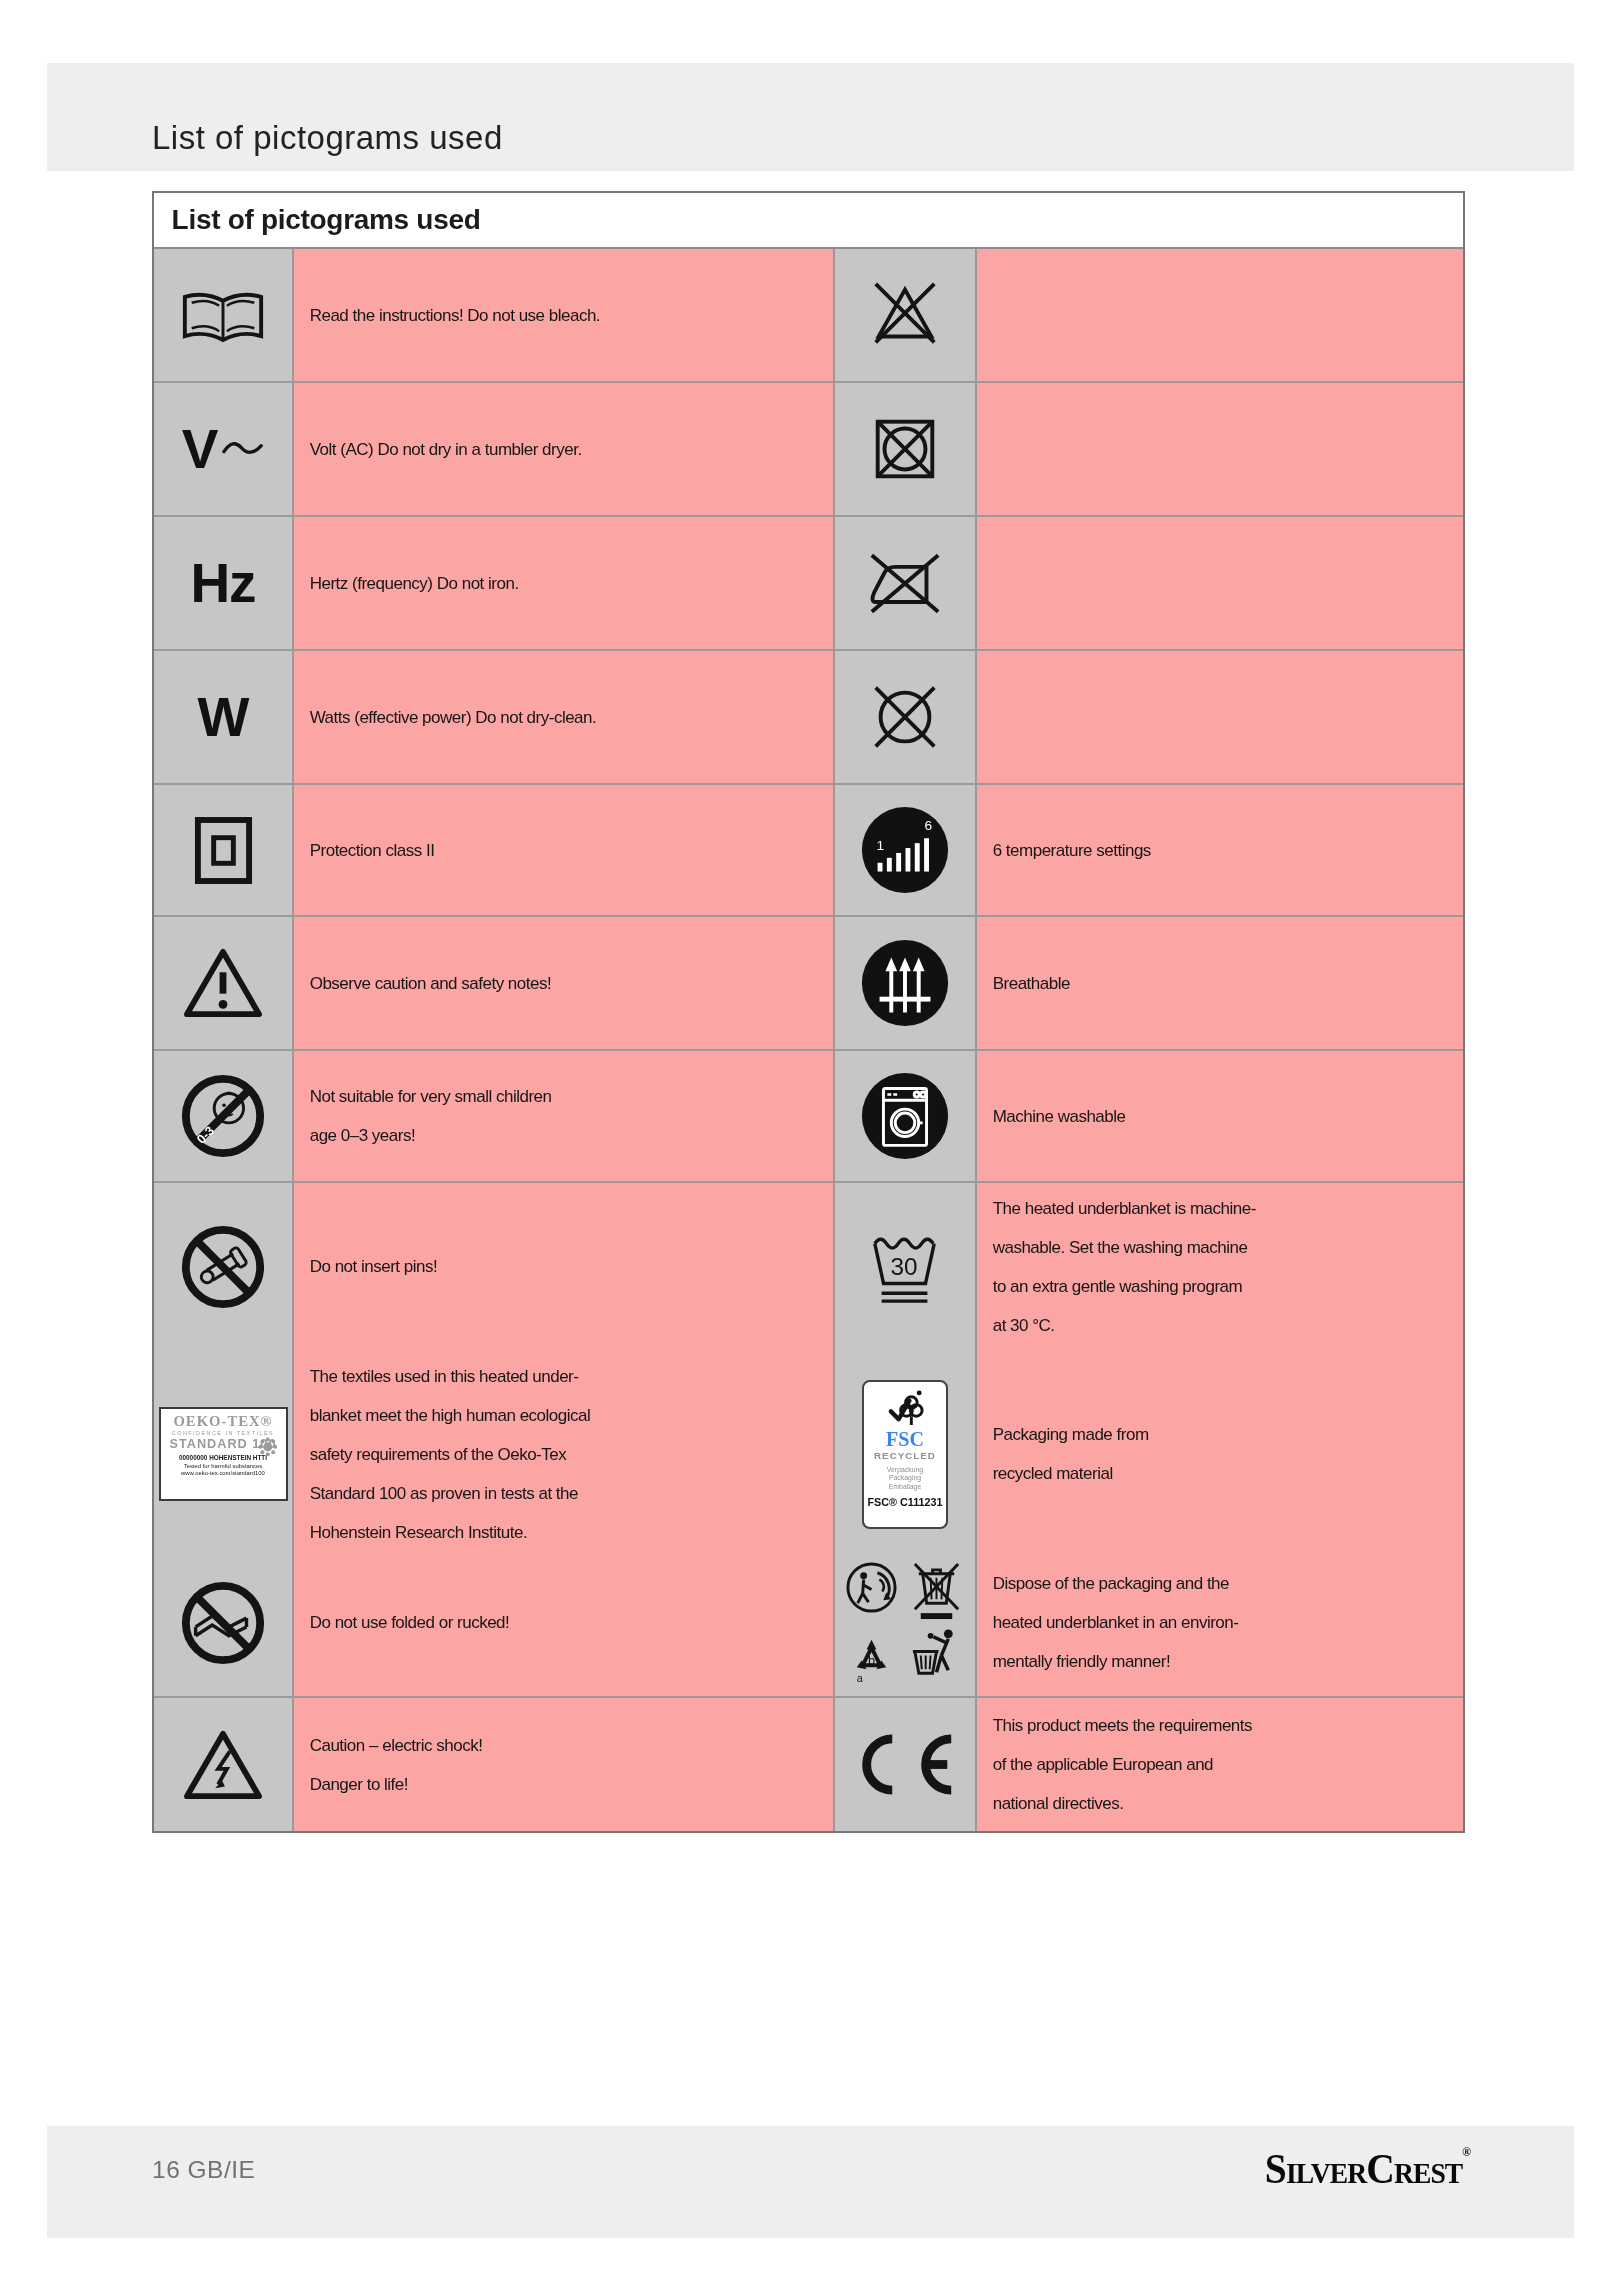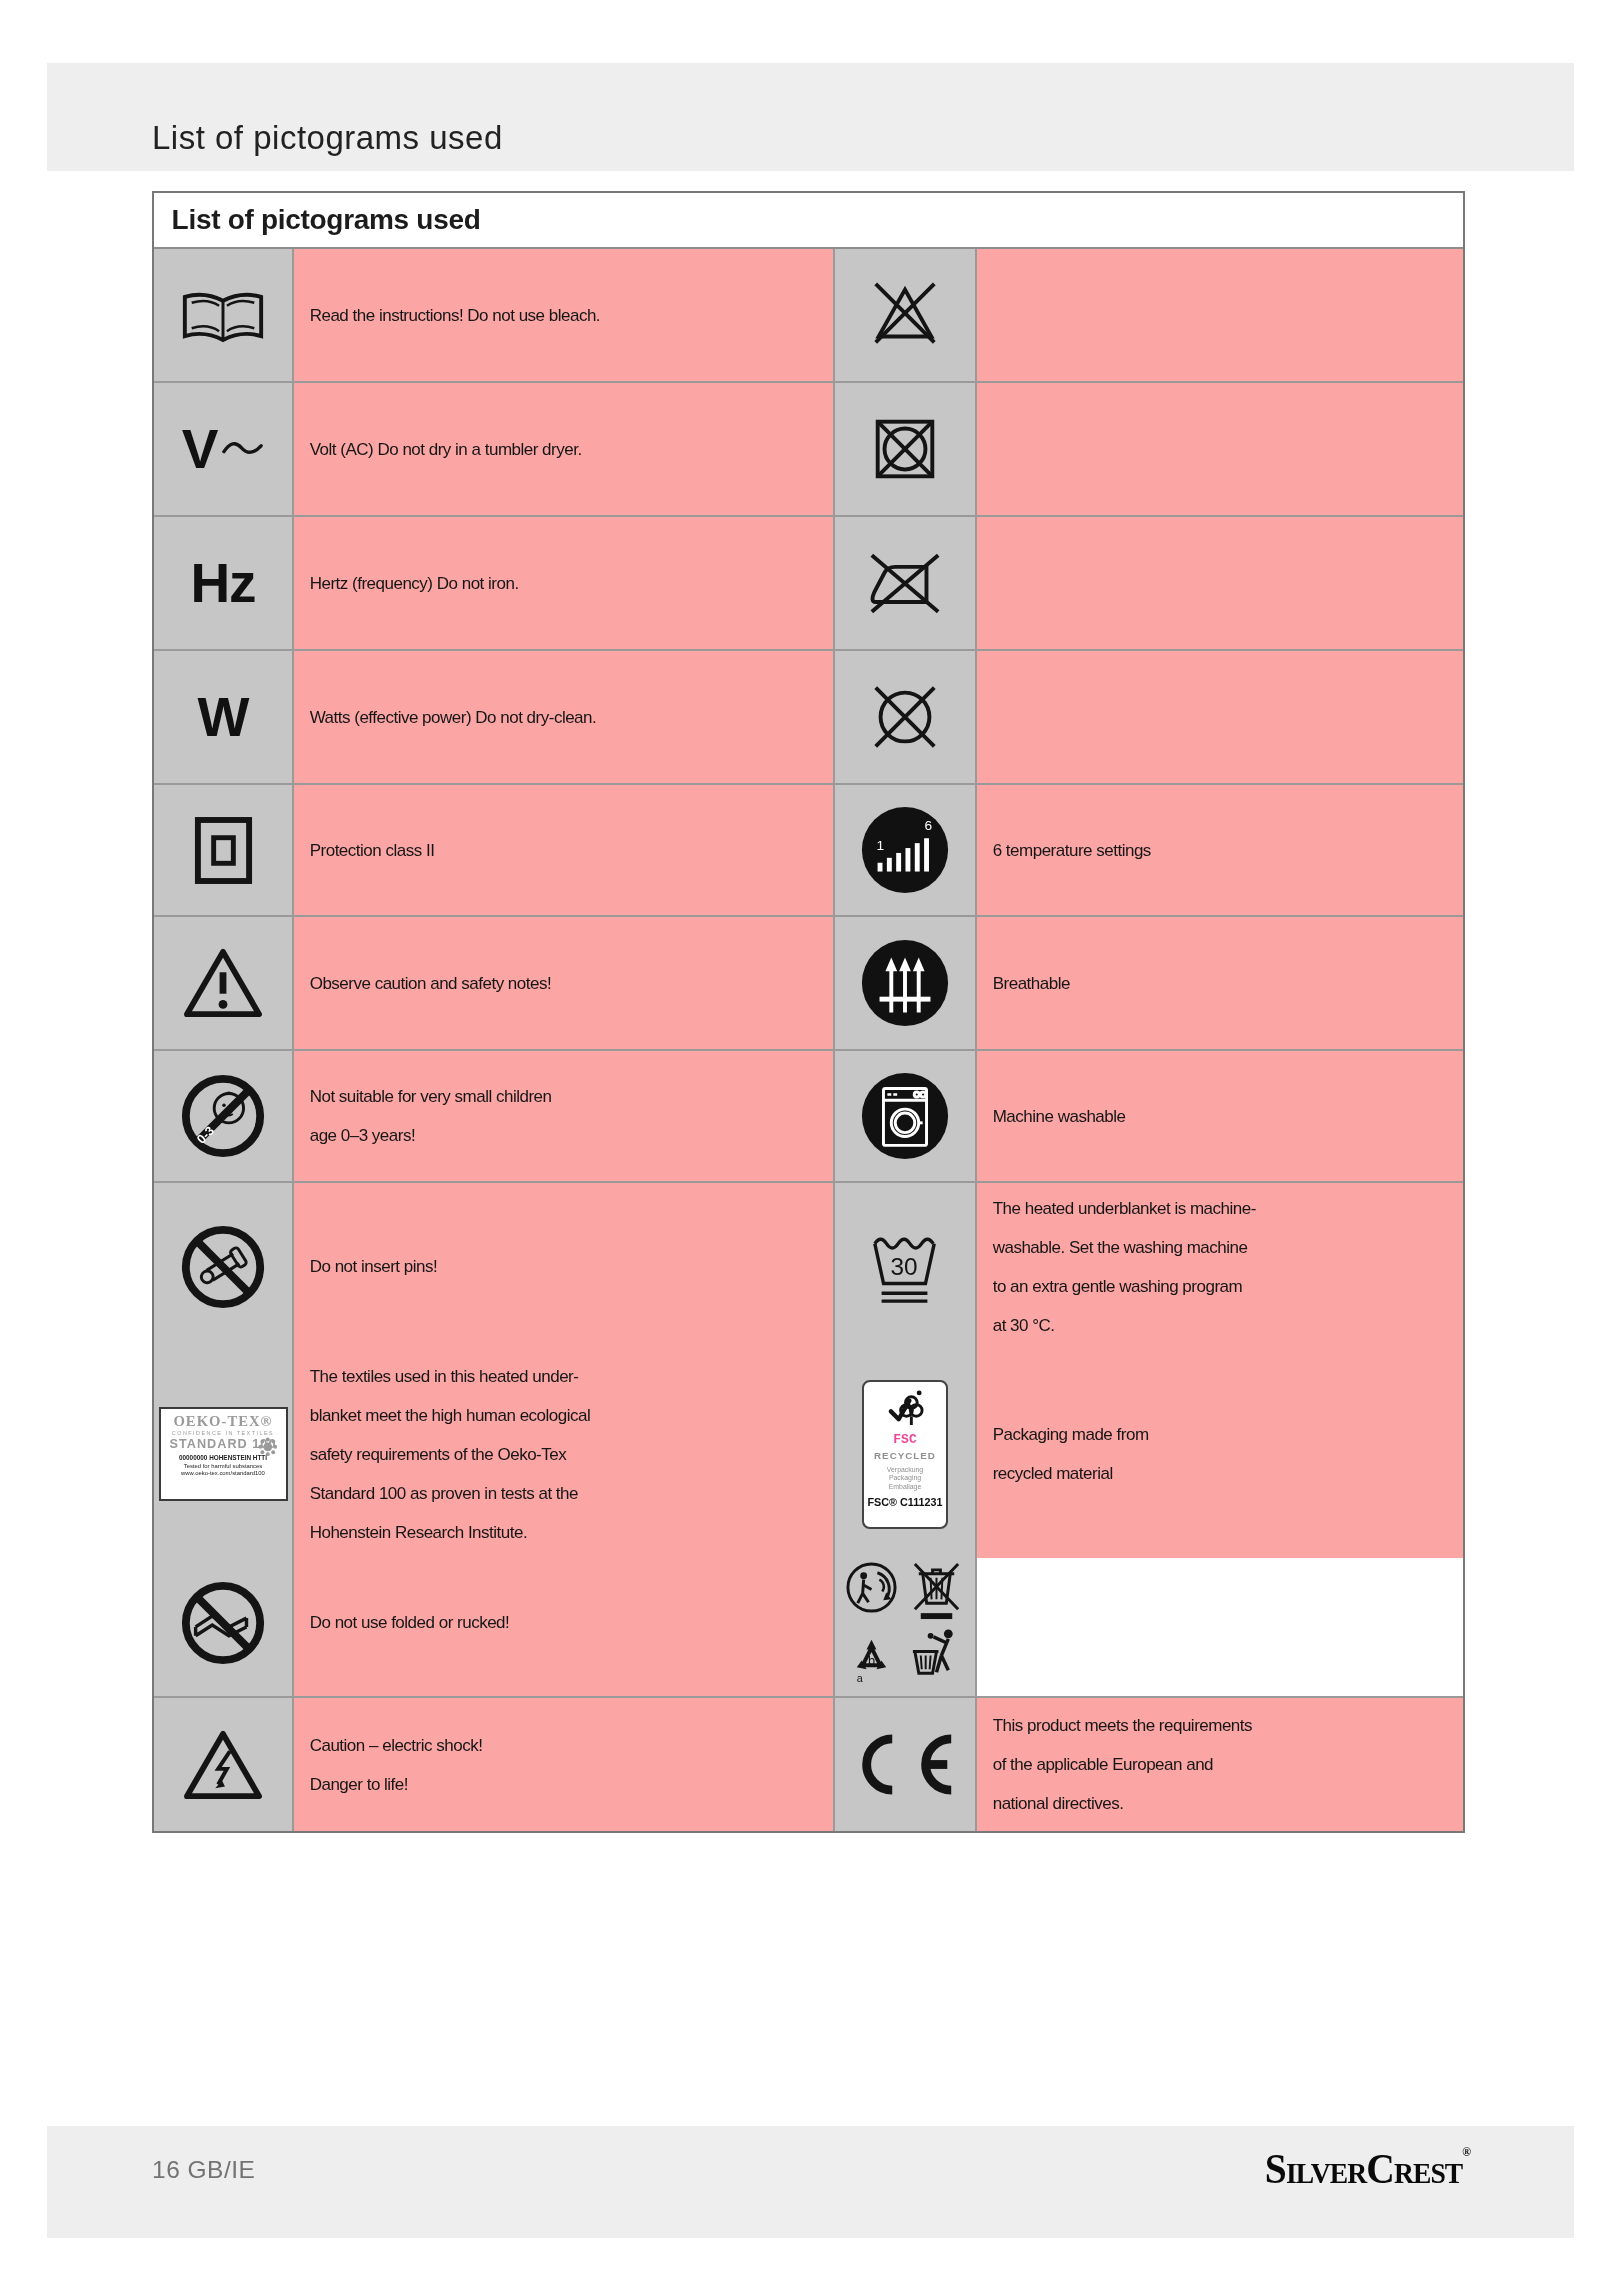--- a/index.html
+++ b/index.html
@@ -41,21 +41,21 @@
   .ot1{font-size:14.7px;font-weight:700;color:#9a9a9a;letter-spacing:1px;line-height:15.7px;font-family:Liberation Serif, serif;}
   .ot2{font-size:5.4px;color:#9a9a9a;letter-spacing:1.5px;line-height:6.9px;}
   .ot3{font-size:12.7px;font-weight:700;color:#9a9a9a;letter-spacing:1px;line-height:14.7px;text-align:center;}
   .ot4{font-size:6.4px;font-weight:700;color:#222;line-height:8.8px;margin-top:2.9px;}
   .ot5{font-size:5.9px;color:#222;line-height:6.9px;}
   .ot-flower{position:absolute;right:6.9px;top:26.5px;}
 
   
   .fsc{width:86px;height:149px;background:#fff;border:2px solid #444;border-radius:7.8px;box-sizing:border-box;
        display:flex;flex-direction:column;align-items:center;padding-top:5.9px;overflow:hidden;}
-  .fsc-name{font-family:Liberation Mono, monospace;font-weight:700;font-size:13px;color:#ec4899;line-height:21.6px;}
+  .fsc-name{font-family:Liberation Serif, serif;font-weight:700;font-size:20px;color:#3b82f6;line-height:21.6px;}
   .fsc-type{font-size:9.8px;font-weight:700;color:#8f8f8f;letter-spacing:1px;line-height:12.7px;}
   .fsc-lang{font-size:6.9px;color:#8f8f8f;line-height:8.3px;margin-top:2.9px;text-align:center;}
   .fsc-code{font-size:10.8px;font-weight:700;color:#111;margin-top:4.9px;}
 
   
   .disposal{display:grid;grid-template-columns:55px 59px;gap:3.9px 7.8px;}
 
   
   .page-num{font-size:24.5px;letter-spacing:0.5px;color:#737373;transform:translateY(-11.8px);}
   .logo{font-family:"Liberation Serif",serif;font-weight:700;color:#0a0a0a;transform:translateY(-13.7px) scaleX(.92);
@@ -341,20 +341,23 @@
           </svg>
           <svg width="59" height="59" viewBox="0 0 60 60">
             <circle cx="42" cy="8" r="4.5" fill="#141414"></circle>
             <path class="stroke" stroke-width="3.5" d="M42,13 L35,30 M40,17 L27,11 M35,30 L30,47 M35,30 L42,45"></path>
             <circle cx="24" cy="10" r="3" fill="#141414"></circle>
             <path class="stroke" stroke-width="3" d="M8,26 L12,48 H26 L30,26 M6,26 H32"></path>
             <path class="stroke" stroke-width="2" d="M14,30 L15,44 M19,30 V44 M24,30 L23,44"></path>
           </svg>
         </div>
       </div>
+      <div class="cell text last">Dispose of the packaging and the
+heated underblanket in an environ-
+mentally friendly manner!</div>
     </div>
 
     <div class="trow" style="height:133px">
       <div class="cell icon">
         <svg class="pict" width="84" height="74" viewBox="0 0 86 76">
           <path class="stroke" stroke-width="6" stroke-linejoin="round" d="M43,6 L80,70 H6 Z"></path>
           <path class="stroke" stroke-width="4" d="M50,24 L38,42 H47 L38,58"></path>
           <polygon points="35,62 42,54 45,60" fill="#141414"></polygon>
         </svg>
       </div>

